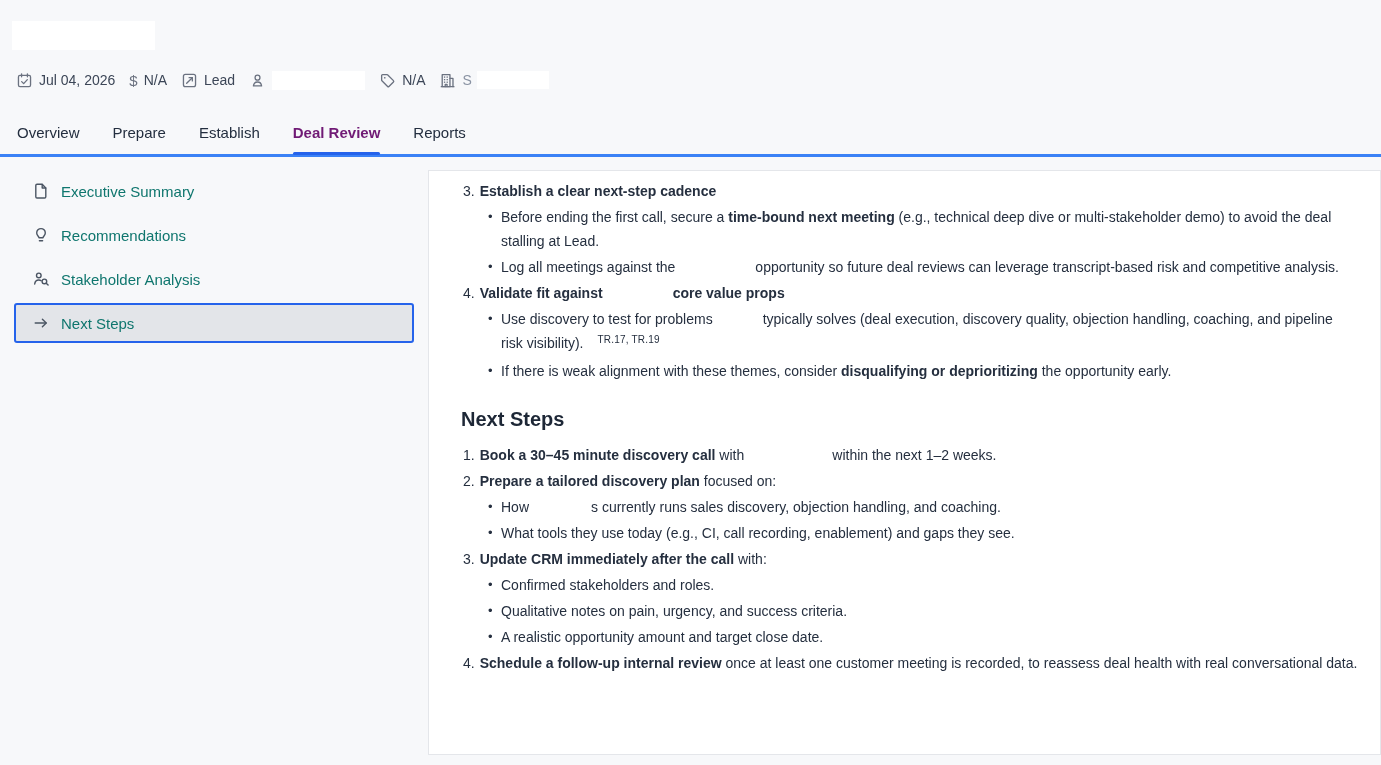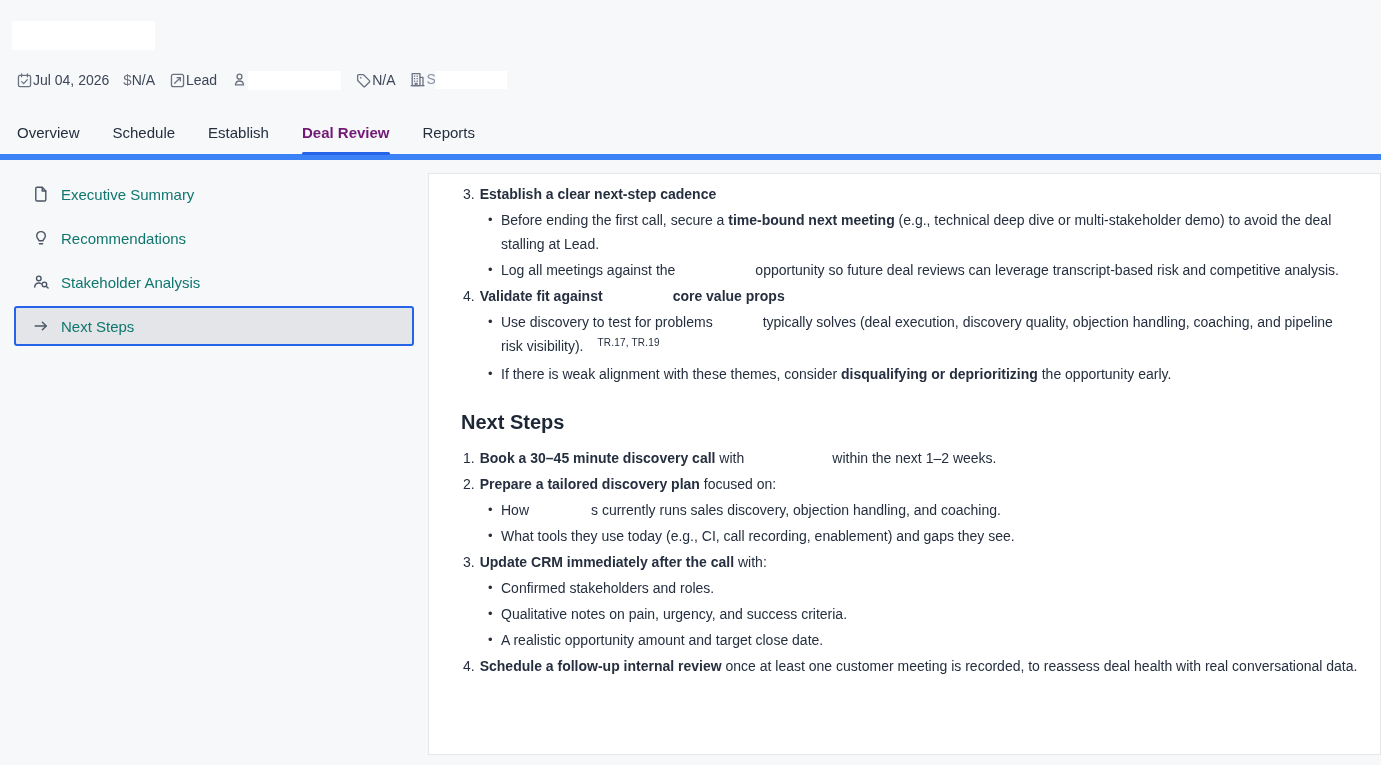--- a/index.html
+++ b/index.html
@@ -9,31 +9,31 @@
     font-family:"Liberation Sans", sans-serif;
     color:#252f3f;
     -webkit-font-smoothing:antialiased;
   }
   .app{width:1381px;height:765px;display:flex;flex-direction:column;}
 
   
   .header{padding:21px 0 0 0;flex:none;}
   .title-redact{margin-left:12px;width:143px;height:29px;background:#ffffff;}
   .meta-row{display:flex;align-items:center;gap:14px;margin:20px 0 0 16px;height:20px;}
-  .meta-item{display:flex;align-items:flex-start;font-size:14px;color:#3c4657;cursor:default;}
+  .meta-item{display:flex;align-items:center;gap:6px;font-size:14px;color:#3c4657;cursor:default;}
   .meta-item svg{flex:none;display:block;}
   .micon{stroke:#6b7280;fill:none;stroke-width:1.4;stroke-linecap:round;stroke-linejoin:round;}
   .dollar{color:#6b7280;font-size:15px;font-weight:400;line-height:1;}
   .redact-chip{background:#ffffff;display:inline-block;}
   .owner-chip{width:93px;height:19px;}
   .company-chip{width:72px;height:18px;margin-left:1px;}
   .company-partial{color:#8a93a3;font-size:14px;margin-right:-2px;}
 
   
-  .tabs{display:flex;gap:33px;padding:34px 0 0 17px;border-bottom:6px solid #3b82f6;flex:none;}
+  .tabs{display:flex;gap:33px;padding:34px 0 0 17px;border-bottom:3px solid #3b82f6;flex:none;}
   .tab{position:relative;padding-bottom:13px;font-size:15px;color:#232e3f;cursor:pointer;}
   .tab.active{color:#701a75;font-weight:700;}
   .tab.active::after{content:"";position:absolute;left:0;right:0;bottom:-1px;height:3px;background:#2563eb;border-radius:2px;}
 
   
   .main{flex:1;display:flex;min-height:0;}
   .sidebar{width:428px;flex:none;padding-top:14px;}
   .side-item{
     height:36px;margin:0 14px 4px 14px;display:flex;align-items:center;gap:11px;
     padding-left:16px;border:2px solid transparent;border-radius:3px;
@@ -124,21 +124,21 @@
           <path d="M6.6 15.4v-2.3h1.9v2.3"></path>
         </svg>
         <span class="company-partial">S</span>
         <span class="redact-chip company-chip"></span>
       </div>
     </div>
   </div>
 
   <nav class="tabs">
     <div class="tab">Overview</div>
-    <div class="tab">Schedule</div>
+    <div class="tab">Prepare</div>
     <div class="tab">Establish</div>
     <div class="tab active">Deal Review</div>
     <div class="tab">Reports</div>
   </nav>
 
   <div class="main">
 
     <aside class="sidebar">
       <div class="side-item">
         <svg class="sicon" width="18" height="18" viewBox="0 0 18 18">

